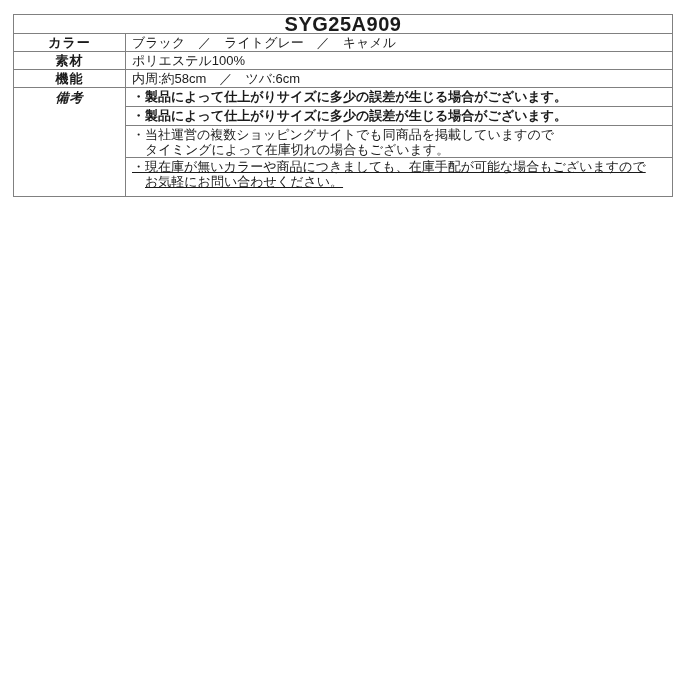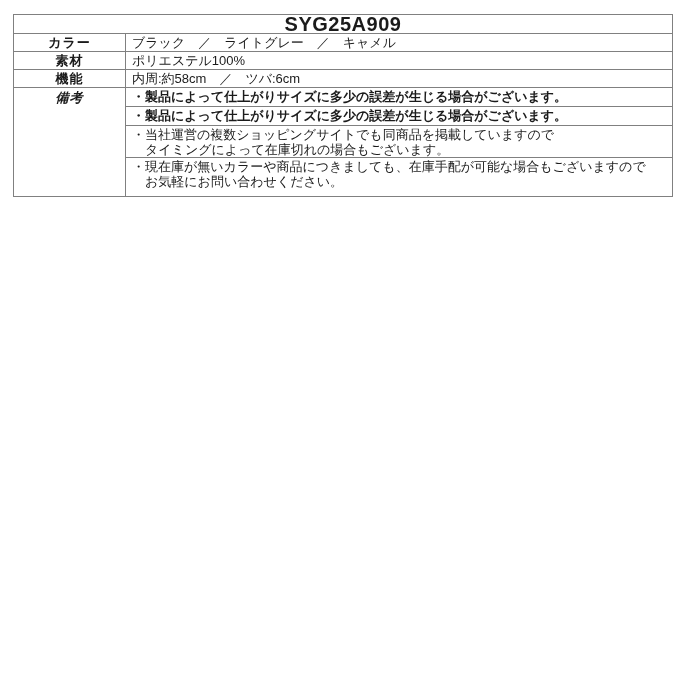--- a/index.html
+++ b/index.html
@@ -50,21 +50,21 @@
   }
   td.note {
     vertical-align: top;
     padding-top: 1px;
     white-space: pre-line;
     padding-left: 19px;
     text-indent: -13px;
   }
   tr.h17 td { height: 17px; font-weight: bold; }
   tr.h30 td { height: 30px; margin-left: 14px; }
-  tr.h37 td { height: 37px; }
+  tr.h37 td { height: 37px; text-decoration: underline; }
 </style>
 </head>
 <body>
 
 <table class="spec">
   <colgroup>
     <col style="width:112px">
     <col>
   </colgroup>
   <tbody>

